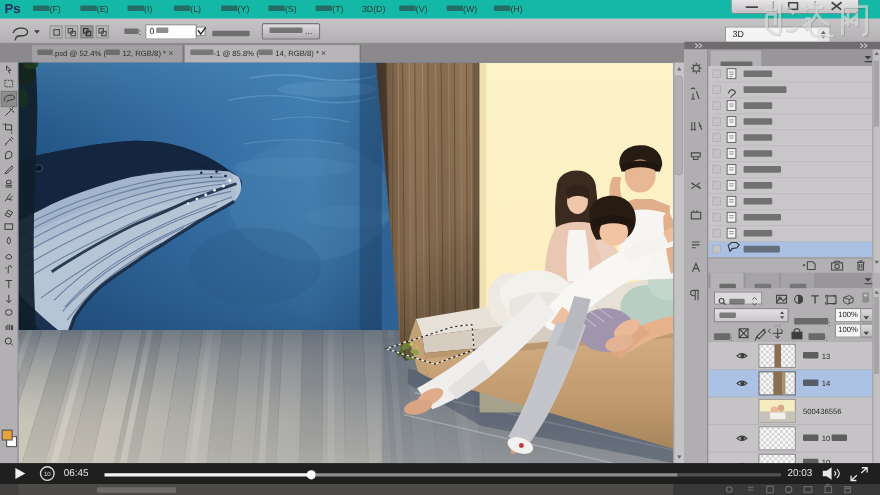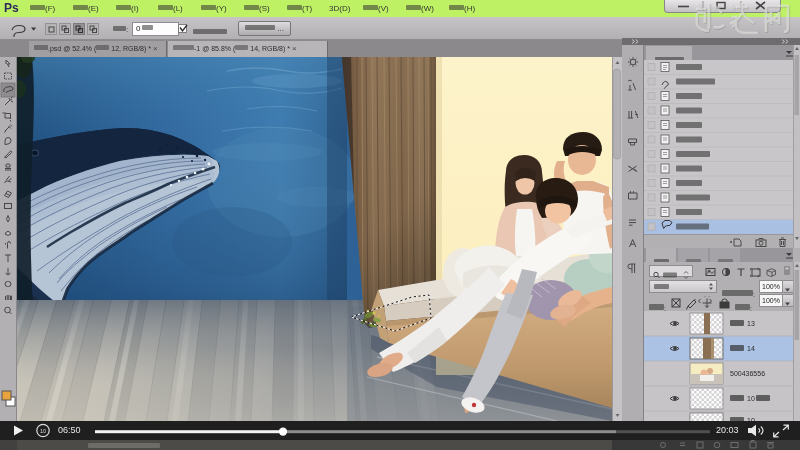--- a/index.html
+++ b/index.html
@@ -1,19 +1,19 @@
 <!DOCTYPE html>
 <html><head><meta charset="utf-8">
 <style>
 html,body{margin:0;padding:0}
 body{width:800px;height:450px;overflow:hidden;position:relative;font-family:"Liberation Sans",sans-serif;background:#b4b2b4}
 .abs{position:absolute}
 .zh{display:inline-block;height:5px;border-radius:1px;background:rgba(50,50,50,.55);vertical-align:1px}
 .zhl{display:inline-block;height:5px;border-radius:1px;background:rgba(55,55,55,.48);vertical-align:1px}
-#menubar{left:0;top:0;width:800px;height:17px;background:#bef264}
+#menubar{left:0;top:0;width:800px;height:17px;background:#14b8a6}
 .mi{position:absolute;top:4px;font-size:8px;color:#333}
 #optbar{left:0;top:17px;width:800px;height:23px;background:linear-gradient(#c6c4c6,#b2b0b2);border-bottom:1px solid #8e8c8e;box-sizing:border-box}
 #tabbar{left:0;top:40px;width:622px;height:17px;background:#8b898b}
 .tab{position:absolute;top:1px;height:16px;font-size:7px;color:#2c2c2c;line-height:16px;white-space:nowrap;padding-left:5px;box-sizing:border-box}
 #toolbar{left:0;top:57px;width:17px;height:364px;background:#b2b0b2;border-right:1px solid #8a888a;box-sizing:border-box}
 #vscroll{left:612px;top:57px;width:10px;height:364px;background:#c5c3c5;border-left:1px solid #9a989a;box-sizing:border-box}
 #rightpanel{left:622px;top:38px;width:178px;height:412px;background:#b2b0b2}
 #videobar{left:0;top:421px;width:800px;height:19px;background:#1f1f1f}
 #bottomstrip{left:0;top:440px;width:800px;height:10px;background:#4c4b47}
 .vtime{position:absolute;top:4px;color:#e8e8e8;font-size:9px}
@@ -62,20 +62,26 @@
       <rect x="92.5" y="11.5" width="4" height="4" fill="none" stroke="#484848"></rect>
   </svg>
   <div class="abs" style="left:113px;top:8px;font-size:8px;color:#333"><span class="zh" style="width:13px"></span>:</div>
   <div class="abs" style="left:132px;top:5px;width:42px;height:12px;background:#fdfdfd;border:1px solid #8e8c8e;font-size:8px;color:#222;padding-left:3px;line-height:12px">0<span class="zh" style="width:11px;margin-left:2px"></span></div>
   <div class="abs" style="left:178px;top:7px;width:9px;height:9px;background:#fafafa;border:1px solid #7e7c7e;box-sizing:border-box"></div>
   <svg width="12" height="12" style="position:absolute;left:178px;top:6px">
       <path d="M2 4.5 l2.5 3.5 l4.5 -6" fill="none" stroke="#2a2a2a" stroke-width="1.3"></path>
     </svg>
   <div class="abs" style="left:193px;top:10px;line-height:5px"><span class="zh" style="width:34px"></span></div>
   <div class="abs" style="left:238px;top:4px;width:53px;height:15px;background:linear-gradient(#dedcde,#aeacae);border:1px solid #78767a;border-radius:2px;box-sizing:border-box;text-align:center;line-height:13px;font-size:8px;color:#333"><span class="zh" style="width:30px"></span> ...</div>
+  <div class="abs" style="left:659px;top:7px;width:96px;height:15px;background:#f4f4f4;border:1px solid #98969a;box-sizing:border-box;font-size:8px;color:#222;line-height:13px;padding-left:6px">3D
+    <svg width="11" height="13" style="position:absolute;right:0px;top:0">
+        <rect x="0" y="0" width="11" height="13" fill="#e4e4e4"></rect>
+        <path d="M5.5 3 l2.2 3 h-4.4 z M5.5 10 l-2.2 -3 h4.4 z" fill="#666"></path>
+      </svg>
+  </div>
 </div>
 
 <div class="abs" id="tabbar">
   <div class="tab" style="left:29px;width:138px;background:#a19fa1;border-right:1px solid #6d6b6d"><span class="zhl" style="width:14px"></span>.psd @ 52.4% (<span class="zhl" style="width:13px"></span> 12, RGB/8) * <span style="font-size:8px;color:#444">×</span></div>
   <div class="tab" style="left:168px;width:160px;background:#b7b5b7;border-right:1px solid #6d6b6d"><span class="zhl" style="width:21px"></span>-1 @ 85.8% (<span class="zhl" style="width:13px"></span> 14, RGB/8) * <span style="font-size:8px;color:#444">×</span></div>
 </div>
 
 <div class="abs" id="toolbar">
   <svg width="16" height="364">
     <rect x="1" y="26" width="14" height="14" fill="#8e8c8e" stroke="#757375" stroke-width="0.8"></rect>
@@ -693,21 +699,21 @@
     <circle cx="283" cy="10.6" r="4.2" fill="#fff"></circle>
     <rect x="287" y="9.2" width="329" height="3" fill="#8e8e8e"></rect>
     <rect x="616" y="9.2" width="94" height="3" fill="#505050"></rect>
     <path d="M748 7 l3.5 0 l4.5 -3.2 l0 11.4 l-4.5 -3.2 l-3.5 0 z" fill="#e8e8e8"></path>
     <path d="M758.5 7.5 q2.6 2 0 4 M760.8 5.5 q4.4 4 0 8" fill="none" stroke="#e8e8e8" stroke-width="1.1"></path>
     <g stroke="#e8e8e8" stroke-width="1.2" fill="none">
       <path d="M783 9 l5 -4.5 m-4.5 -0.3 l4.8 0 l0 4.3"></path>
       <path d="M779 11 l-5 4.5 m4.5 0.3 l-4.8 0 l0 -4.3"></path>
     </g>
   </svg>
-  <div class="vtime" style="left:58px">06:50</div>
+  <div class="vtime" style="left:58px">06:45</div>
   <div class="vtime" style="left:716px">20:03</div>
 </div>
 
 <div class="abs" id="bottomstrip">
   <div class="abs" style="left:0;top:0;width:17px;height:11px;background:#424140"></div>
   <div class="abs" style="left:88px;top:3px;width:72px;height:5px;background:rgba(150,148,142,.45);border-radius:1px"></div>
   <div class="abs" style="left:612px;top:0;width:188px;height:11px;background:#383838"></div>
   <svg width="140" height="11" style="position:absolute;left:655px;top:0">
     <g stroke="#6f6f6f" stroke-width="1" fill="none">
       <circle cx="8" cy="5" r="2.5"></circle>

